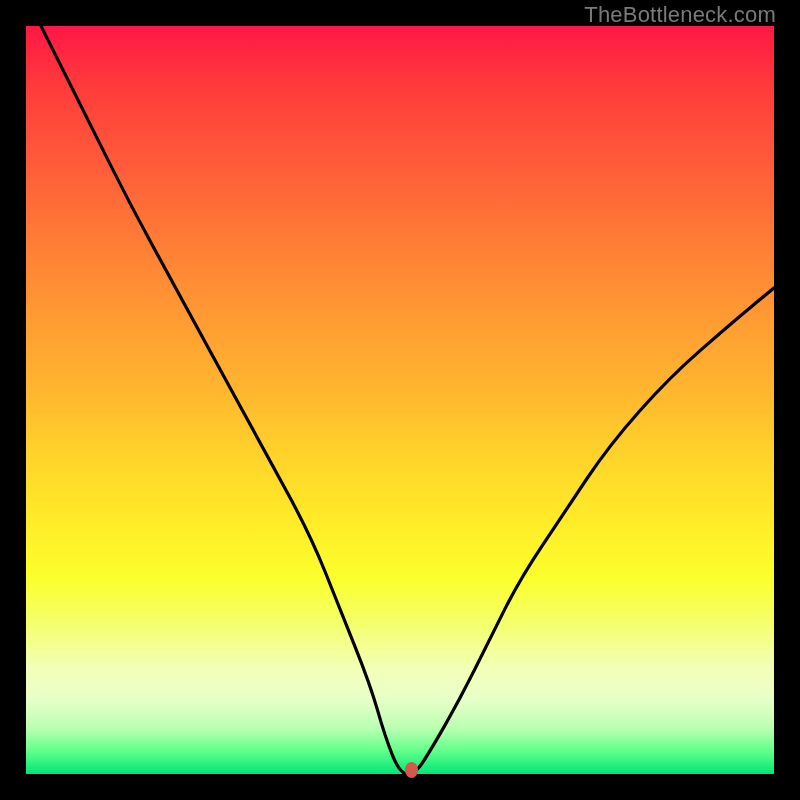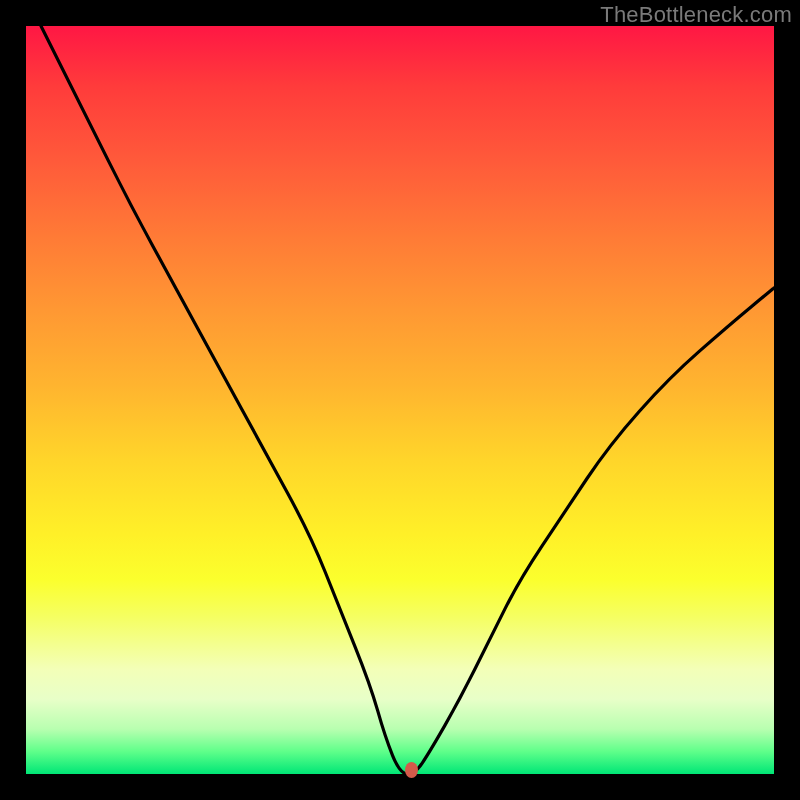--- a/index.html
+++ b/index.html
@@ -39,21 +39,21 @@
       #f3ffb8 86%,
       #e8ffc8 90%,
       #b8ffb0 94%,
       #5fff8a 97%,
       #00e676 100%
     );
   }
   .watermark {
     position: absolute;
     top: 2px;
-    right: 8px;
+    right: 24px;
     color: #7a7a7a;
     font-family: Arial, Helvetica, sans-serif;
     font-size: 22px;
     letter-spacing: 0.2px;
     z-index: 5;
     text-align: center;
   }
   svg.curve {
     position: absolute;
     top: 0;

